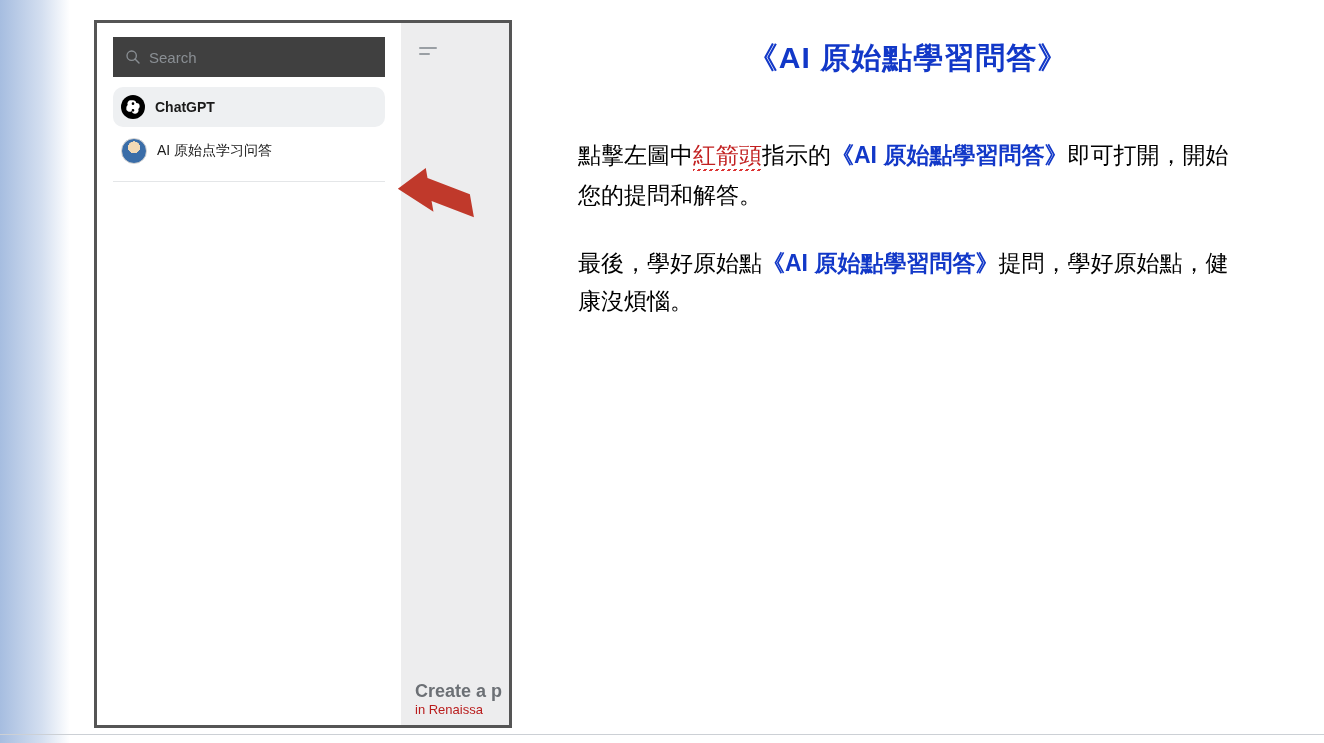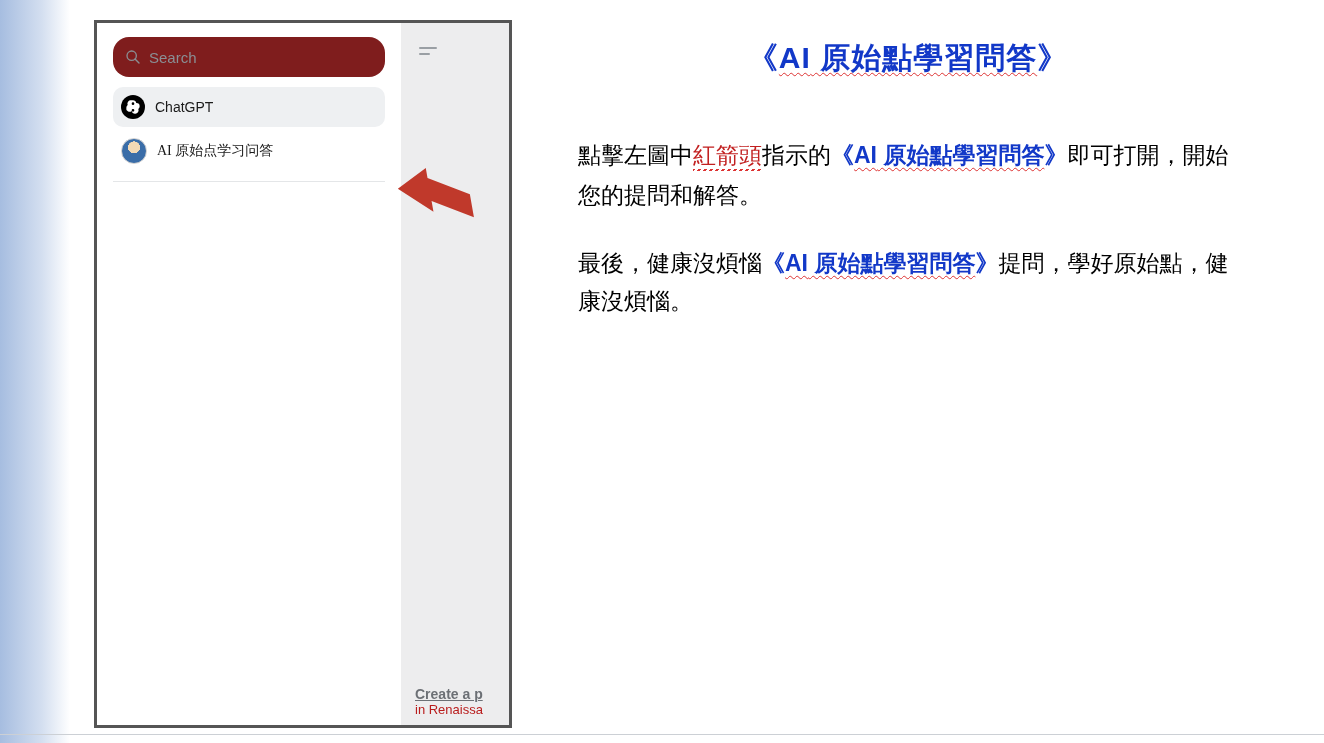--- a/index.html
+++ b/index.html
@@ -4,53 +4,53 @@
 <style>
   html,body{margin:0;padding:0;width:1324px;height:743px;font-family:"Helvetica Neue",Arial,"Microsoft JhengHei","PingFang TC",sans-serif;background:#fff;overflow:hidden;}
   .page{position:relative;width:1324px;height:743px;}
   
   .edge{position:absolute;left:0;top:0;width:70px;height:743px;background:linear-gradient(to right,#a6bde0 0%,#d4dff0 60%,#fff 100%);}
   .divider{position:absolute;left:0;top:734px;width:1324px;height:1px;background:#ccd0d5;}
   
   .shot{position:absolute;left:94px;top:20px;width:412px;height:702px;border:3px solid #555;background:#fff;overflow:hidden;}
   .shot-inner{display:flex;width:100%;height:100%;}
   .sidebar{width:304px;height:100%;background:#fff;padding:14px 16px 0 16px;box-sizing:border-box;}
-  .search{display:flex;align-items:center;background:#7f1d1d;border-radius:16px;height:40px;padding:0 12px;margin-bottom:10px;}
+  .search{display:flex;align-items:center;background:#404040;border-radius:0;height:40px;padding:0 12px;margin-bottom:10px;}
   .search svg{flex:0 0 auto;}
   .search-text{margin-left:8px;color:#8a8f94;font-size:15px;}
   .item{display:flex;align-items:center;height:40px;border-radius:10px;padding:0 8px;margin-bottom:4px;}
   .item.sel{background:#eef0f2;}
-  .item .lbl{margin-left:10px;font-size:14px;color:#1a1a1a;font-weight:400;}
-  .item .lbl.normal{font-weight:500;font-family:Liberation Serif, serif;}
+  .item .lbl{margin-left:10px;font-size:14px;color:#1a1a1a;font-weight:700;}
+  .item .lbl.normal{font-weight:500;}
   .avatar{width:24px;height:24px;border-radius:50%;background:radial-gradient(circle at 50% 35%,#f2d9b5 0 30%,#3a6da8 31% 100%);border:1px solid #d0d0d0;flex:0 0 auto;}
   .gpt-logo{width:24px;height:24px;border-radius:50%;background:#000;display:flex;align-items:center;justify-content:center;flex:0 0 auto;}
   .grid-icon{width:20px;height:20px;display:flex;flex-wrap:wrap;align-content:center;justify-content:center;gap:3px;flex:0 0 auto;margin-left:2px;}
   .grid-icon span{width:6px;height:6px;border:1.8px solid #1a1a1a;border-radius:2px;box-sizing:border-box;}
   .sep{height:1px;background:#e4e6e8;margin:10px 0 0 0;}
   .main{flex:1;background:#ededee;position:relative;}
   .hamb{position:absolute;top:24px;left:18px;width:18px;}
   .hamb div{height:2px;background:#9a9fa4;border-radius:2px;margin-bottom:4px;}
   .hamb div:nth-child(2){width:60%;}
   .card{position:absolute;bottom:8px;left:14px;right:-60px;}
-  .card .t1{font-size:14px;font-weight:700;color:#6c7075;text-decoration:underline;}
+  .card .t1{font-size:18px;font-weight:700;color:#6c7075;}
   .card .t2{font-size:13px;color:#b91c1c;}
   
   .arrow{position:absolute;left:298px;top:140px;width:80px;height:70px;pointer-events:none;}
   
   .doc{position:absolute;left:578px;top:38px;width:660px;}
   .title{text-align:center;font-size:30px;font-weight:700;color:#1238c8;margin-bottom:58px;letter-spacing:1px;}
   .title .ai{font-weight:900;}
   .bracket{font-family:"Microsoft JhengHei","PingFang TC",serif;}
   .para{font-size:23px;line-height:1.65;color:#000;margin-bottom:30px;}
   .blue{color:#1238c8;font-weight:700;}
   .blue .ai{font-weight:900;}
   .red{color:#c22020;}
   
   .proof{background-image:repeating-linear-gradient(135deg,#d33 0 2px,transparent 2px 4px);background-repeat:repeat-x;background-size:6px 2px;background-position:0 100%;padding-bottom:1px;font-family:Liberation Mono, monospace;}
-  .proof-blue{text-decoration:underline;text-decoration-style:wavy;text-decoration-color:#d33;text-decoration-thickness:1px;text-underline-offset:4px;}
+  .proof-blue{text-decoration-style:wavy;text-decoration-color:#d33;text-decoration-thickness:1px;text-underline-offset:4px;}
 </style>
 </head>
 <body>
 
 <div class="page">
   <div class="edge"></div>
 
   <div class="shot">
     <div class="shot-inner">
       <div class="sidebar">
@@ -100,18 +100,18 @@
   <div class="doc">
     <div class="title">
       <span class="bracket">《</span><span class="ai proof-blue">AI</span><span class="proof-blue"> 原始點學習問答</span><span class="bracket">》</span>
     </div>
 
     <div class="para">
       <span>點擊左圖中</span><span class="red proof">紅箭頭</span><span>指示的</span><span class="blue"><span class="bracket">《</span><span class="ai proof-blue">AI</span><span class="proof-blue"> 原始點學習問答</span><span class="bracket">》</span></span><span>即可打開，開始您的提問和解答。</span>
     </div>
 
     <div class="para">
-      <span>最後，健康沒煩惱</span><span class="blue"><span class="bracket">《</span><span class="ai proof-blue">AI</span><span class="proof-blue"> 原始點學習問答</span><span class="bracket">》</span></span><span>提問，學好原始點，健康沒煩惱。</span>
+      <span>最後，學好原始點</span><span class="blue"><span class="bracket">《</span><span class="ai proof-blue">AI</span><span class="proof-blue"> 原始點學習問答</span><span class="bracket">》</span></span><span>提問，學好原始點，健康沒煩惱。</span>
     </div>
   </div>
 
   <div class="divider"></div>
 </div>
 
 </body></html>

